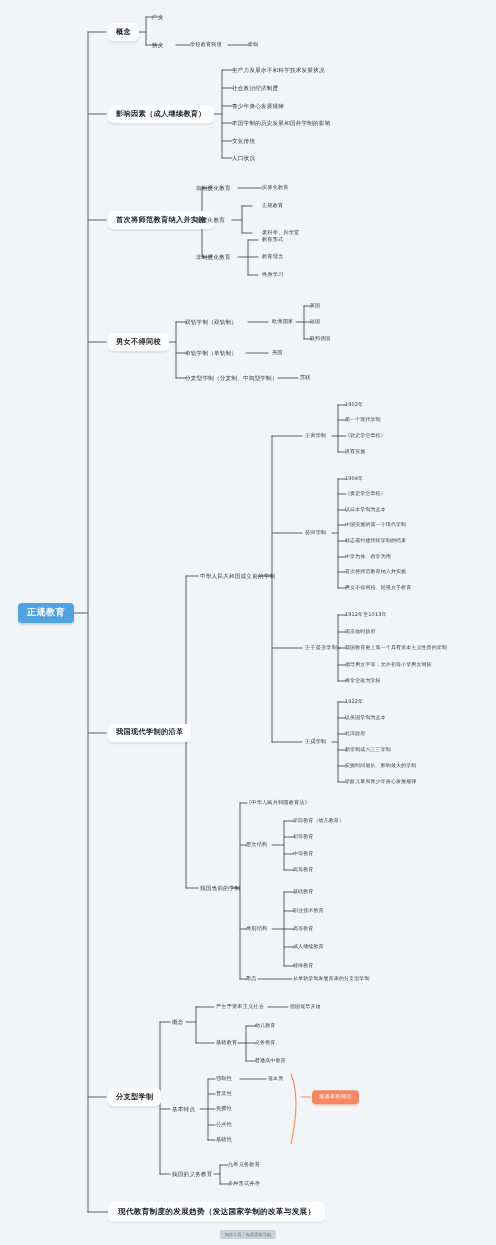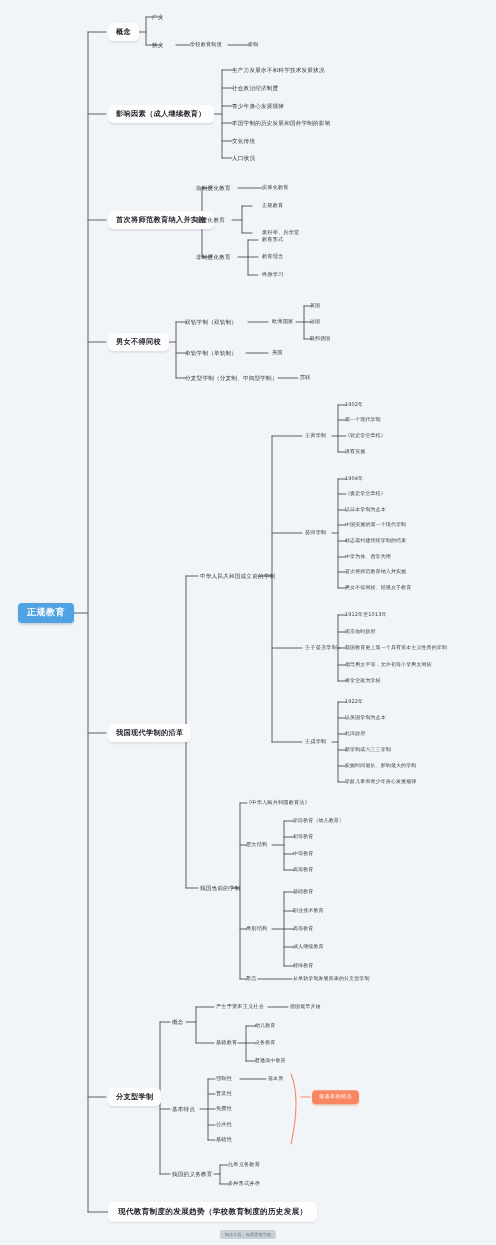--- a/index.html
+++ b/index.html
@@ -254,21 +254,21 @@
       <div class="node lv1" style="left: 108px; top: 342px;">男女不得同校</div>
       <div class="node lv2" style="left: 185px; top: 322px;">双轨学制（双轨制）</div>
       <div class="node lv3" style="left: 272px; top: 322px;">欧洲国家</div>
       <div class="node lv4" style="left: 310px; top: 306px;">英国</div>
       <div class="node lv4" style="left: 310px; top: 322px;">法国</div>
       <div class="node lv4" style="left: 310px; top: 339px;">联邦德国</div>
       <div class="node lv2" style="left: 185px; top: 353px;">单轨学制（单轨制）</div>
       <div class="node lv3" style="left: 272px; top: 353px;">美国</div>
       <div class="node lv2" style="left: 185px; top: 378px;">分支型学制（分支制、中间型学制）</div>
       <div class="node lv3" style="left: 300px; top: 378px;">苏联</div>
-      <div class="node lv1" style="left: 108px; top: 733px;">我国现代学制的沿革</div>
+      <div class="node lv1" style="left: 108px; top: 733px; font-family: Liberation Serif, serif;">我国现代学制的沿革</div>
       <div class="node lv2" style="left: 200px; top: 576px;">中华人民共和国成立前的学制</div>
       <div class="node lv3" style="left: 305px; top: 436px;">壬寅学制</div>
       <div class="node lv4" style="left: 345px; top: 405px;">1902年</div>
       <div class="node lv4" style="left: 345px; top: 420px;">第一个现代学制</div>
       <div class="node lv4" style="left: 345px; top: 436px;">《钦定学堂章程》</div>
       <div class="node lv4" style="left: 345px; top: 452px;">没有实施</div>
       <div class="node lv3" style="left: 305px; top: 533px;">癸卯学制</div>
       <div class="node lv4" style="left: 345px; top: 479px;">1904年</div>
       <div class="node lv4" style="left: 345px; top: 494px;">《奏定学堂章程》</div>
       <div class="node lv4" style="left: 345px; top: 510px;">以日本学制为蓝本</div>
@@ -316,20 +316,20 @@
       <div class="node lv2" style="left: 172px; top: 1109px;">基本特点</div>
       <div class="node lv3" style="left: 216px; top: 1079px;">强制性</div>
       <div class="node lv4" style="left: 268px; top: 1079px;">基本质</div>
       <div class="node lv3" style="left: 216px; top: 1094px;">普及性</div>
       <div class="node lv3" style="left: 216px; top: 1109px;">免费性</div>
       <div class="node lv3" style="left: 216px; top: 1125px;">公共性</div>
       <div class="node lv3" style="left: 216px; top: 1140px;">基础性</div>
       <div class="node lv2" style="left: 172px; top: 1174px;">我国的义务教育</div>
       <div class="node lv3" style="left: 228px; top: 1165px;">九年义务教育</div>
       <div class="node lv3" style="left: 228px; top: 1184px;">多种形式并存</div>
-      <div class="node lv1 wide" style="left: 108px; top: 1212px;">现代教育制度的发展趋势（学校教育制度的历史发展）</div>
+      <div class="node lv1 wide" style="left: 108px; top: 1212px;">现代教育制度的发展趋势（发达国家学制的改革与发展）</div>
     </div>
 
   <div class="node badge" style="left: 312px; top: 1097px; background: rgb(249, 134, 98);">最基本的特点</div>
 
 </div>
 
 <div class="footer">制作工具：知犀思维导图</div>
 
 </body></html>

